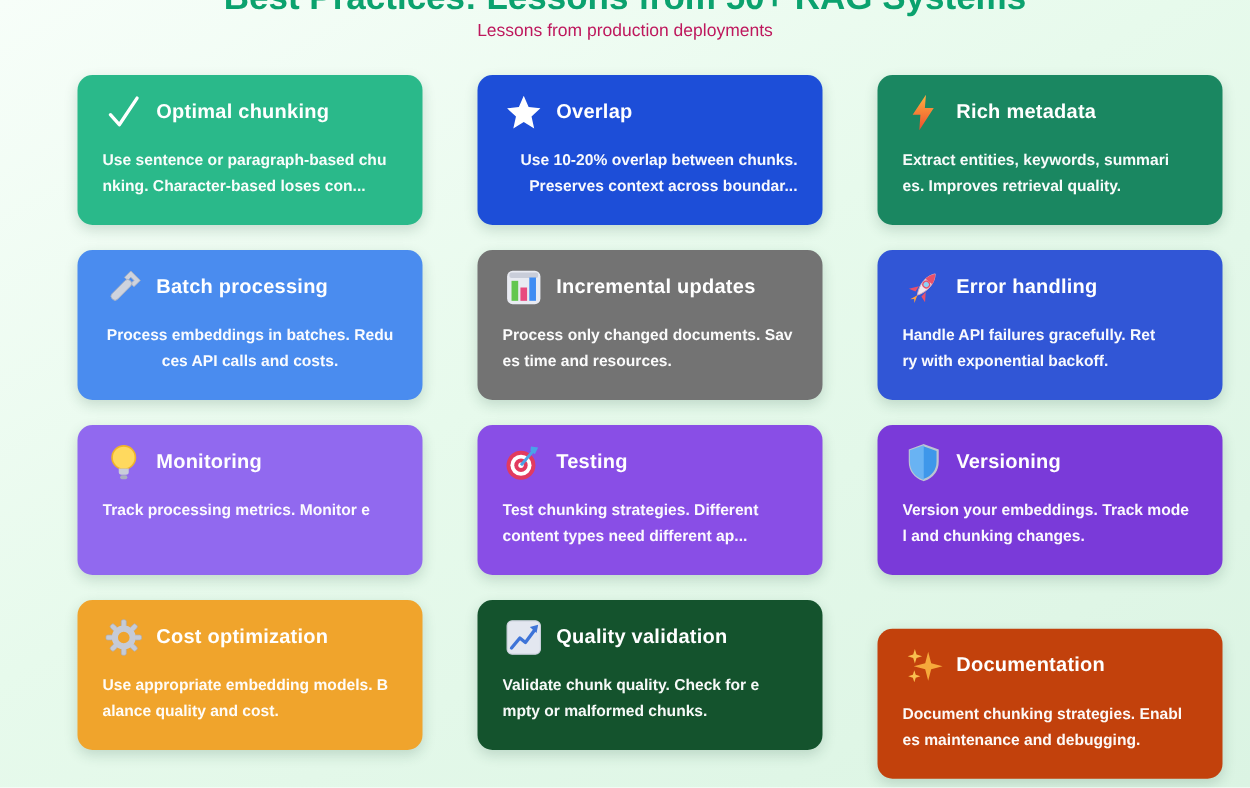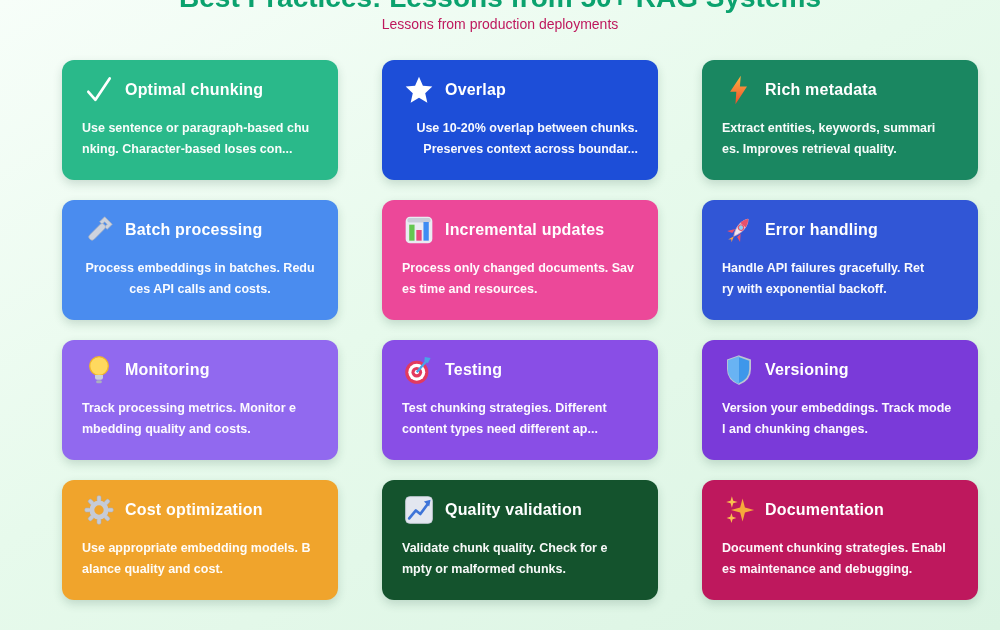--- a/index.html
+++ b/index.html
@@ -109,21 +109,21 @@
             </g>
           </svg>
         </span>
       <h3 class="card-title">Batch processing</h3>
     </div>
     <div class="card-body">
       <div class="line">Process embeddings in batches. Redu</div>
       <div class="line">ces API calls and costs.</div>
     </div>
   </div>
-    <div class="card" style="background: #ec4899;">
+    <div class="card" style="background: #737373;">
     <div class="card-head">
       <span class="icon">
           <svg viewBox="0 0 36 36">
             <rect x="3" y="3" width="30" height="30" rx="5" fill="#e9ebf2"></rect>
             <rect x="5" y="4.5" width="26" height="5" rx="2" fill="#c9cdd9"></rect>
             <rect x="7" y="12" width="6" height="18" fill="#63c74f"></rect>
             <rect x="15" y="18" width="6" height="12" fill="#e84a7f"></rect>
             <rect x="23" y="9" width="6" height="21" fill="#3f8cf3"></rect>
           </svg>
         </span>
@@ -161,21 +161,20 @@
           <svg viewBox="0 0 36 36">
             <circle cx="18" cy="13.5" r="10.5" fill="#ffd95e" stroke="#f0b429" stroke-width="1.5"></circle>
             <path d="M13.5 23.5 h9 v3 a2.5 2.5 0 0 1 -2.5 2.5 h-4 a2.5 2.5 0 0 1 -2.5 -2.5 Z" fill="#c9cdd9"></path>
             <rect x="14.8" y="29.5" width="6.4" height="3.5" rx="1.7" fill="#aab0bf"></rect>
           </svg>
         </span>
       <h3 class="card-title">Monitoring</h3>
     </div>
     <div class="card-body">
       <div class="line">Track processing metrics. Monitor e</div>
-      <div class="line">mbedding quality and costs.</div>
     </div>
   </div>
     <div class="card" style="background: rgb(137, 78, 230);">
     <div class="card-head">
       <span class="icon">
           <svg viewBox="0 0 36 36">
             <circle cx="15.5" cy="20.5" r="13" fill="#e23a5f"></circle>
             <circle cx="15.5" cy="20.5" r="9.5" fill="#fff"></circle>
             <circle cx="15.5" cy="20.5" r="6" fill="#e23a5f"></circle>
             <circle cx="15.5" cy="20.5" r="2.4" fill="#fff"></circle>
@@ -238,21 +237,21 @@
             <path d="M23.5 8.5 L31 6.5 L29.5 14 Z" fill="#3e74d8"></path>
           </svg>
         </span>
       <h3 class="card-title">Quality validation</h3>
     </div>
     <div class="card-body">
       <div class="line">Validate chunk quality. Check for e</div>
       <div class="line">mpty or malformed chunks.</div>
     </div>
   </div>
-    <div class="card" style="background: #be185d;">
+    <div class="card" style="background: #c2410c; margin-top: 23px;">
     <div class="card-head">
       <span class="icon">
           <svg viewBox="0 0 36 36">
             <path d="M22 5 L24.7 15.3 L35 18 L24.7 20.7 L22 31 L19.3 20.7 L9 18 L19.3 15.3 Z" fill="#f6a93b"></path>
             <path d="M10 2.5 L11.5 7.5 L16.5 9 L11.5 10.5 L10 15.5 L8.5 10.5 L3.5 9 L8.5 7.5 Z" fill="#f9c04f"></path>
             <path d="M9.5 21.5 L10.8 25.7 L15 27 L10.8 28.3 L9.5 32.5 L8.2 28.3 L4 27 L8.2 25.7 Z" fill="#f9c04f"></path>
           </svg>
         </span>
       <h3 class="card-title">Documentation</h3>
     </div>

